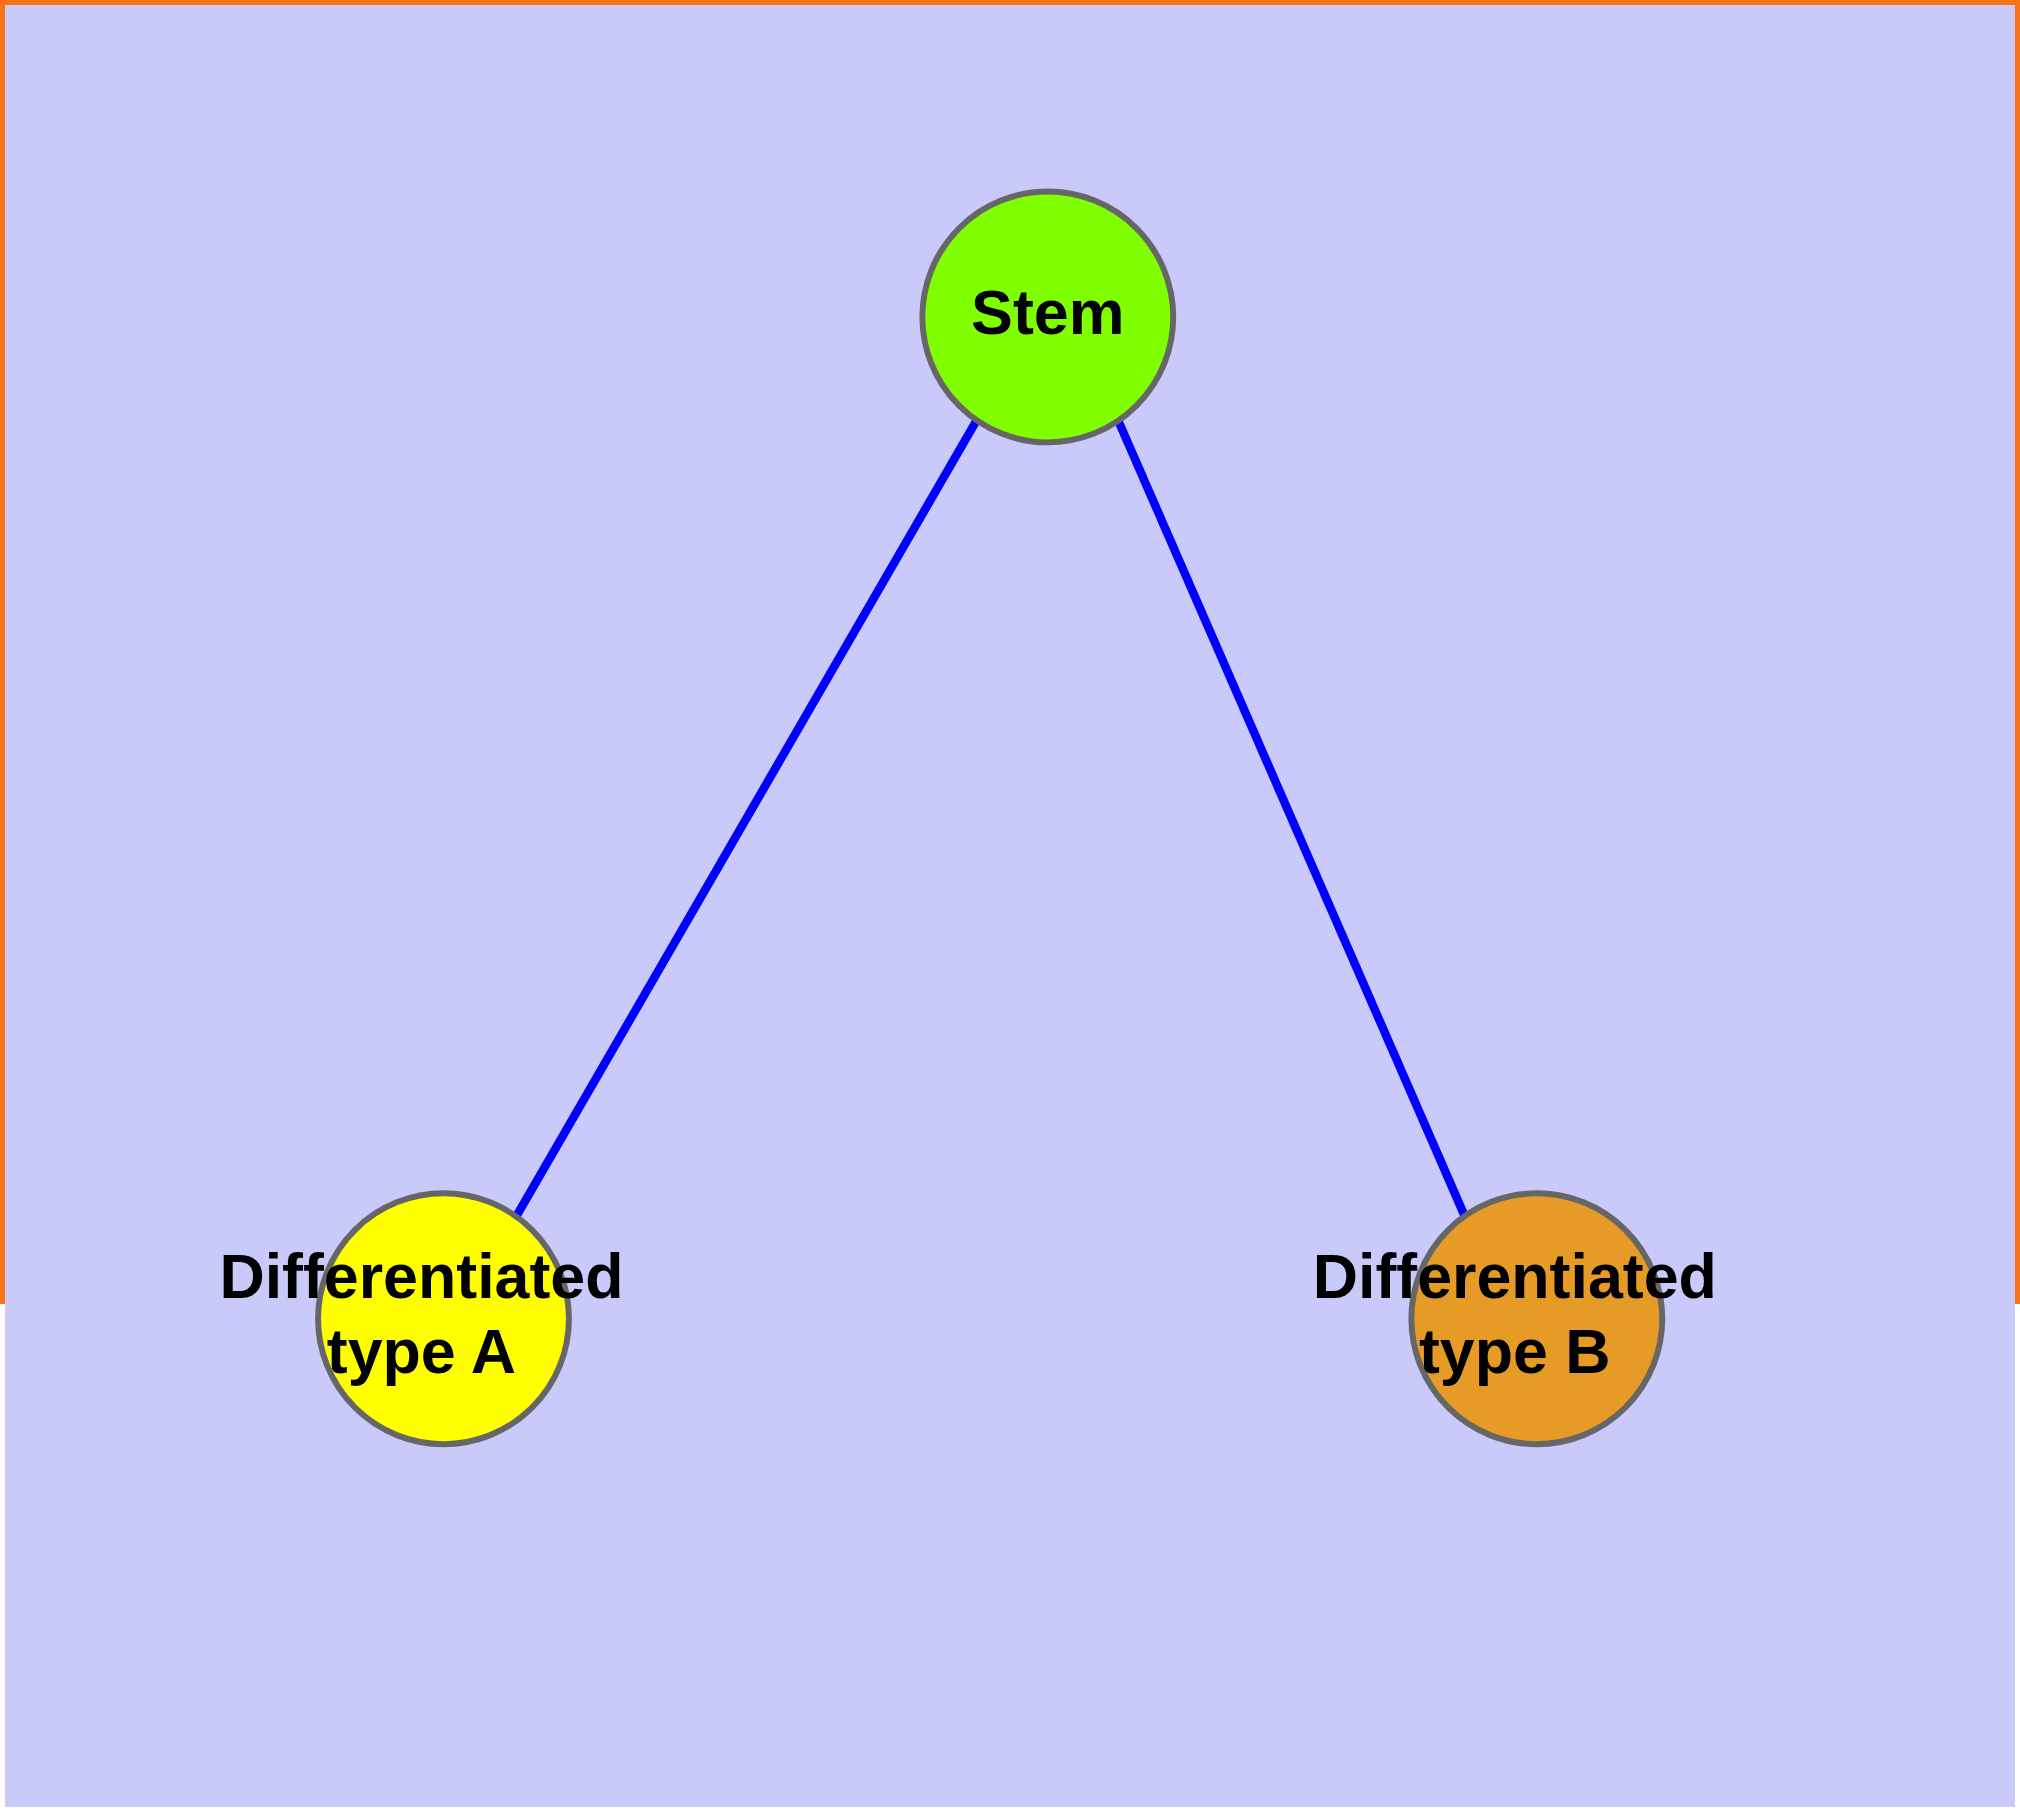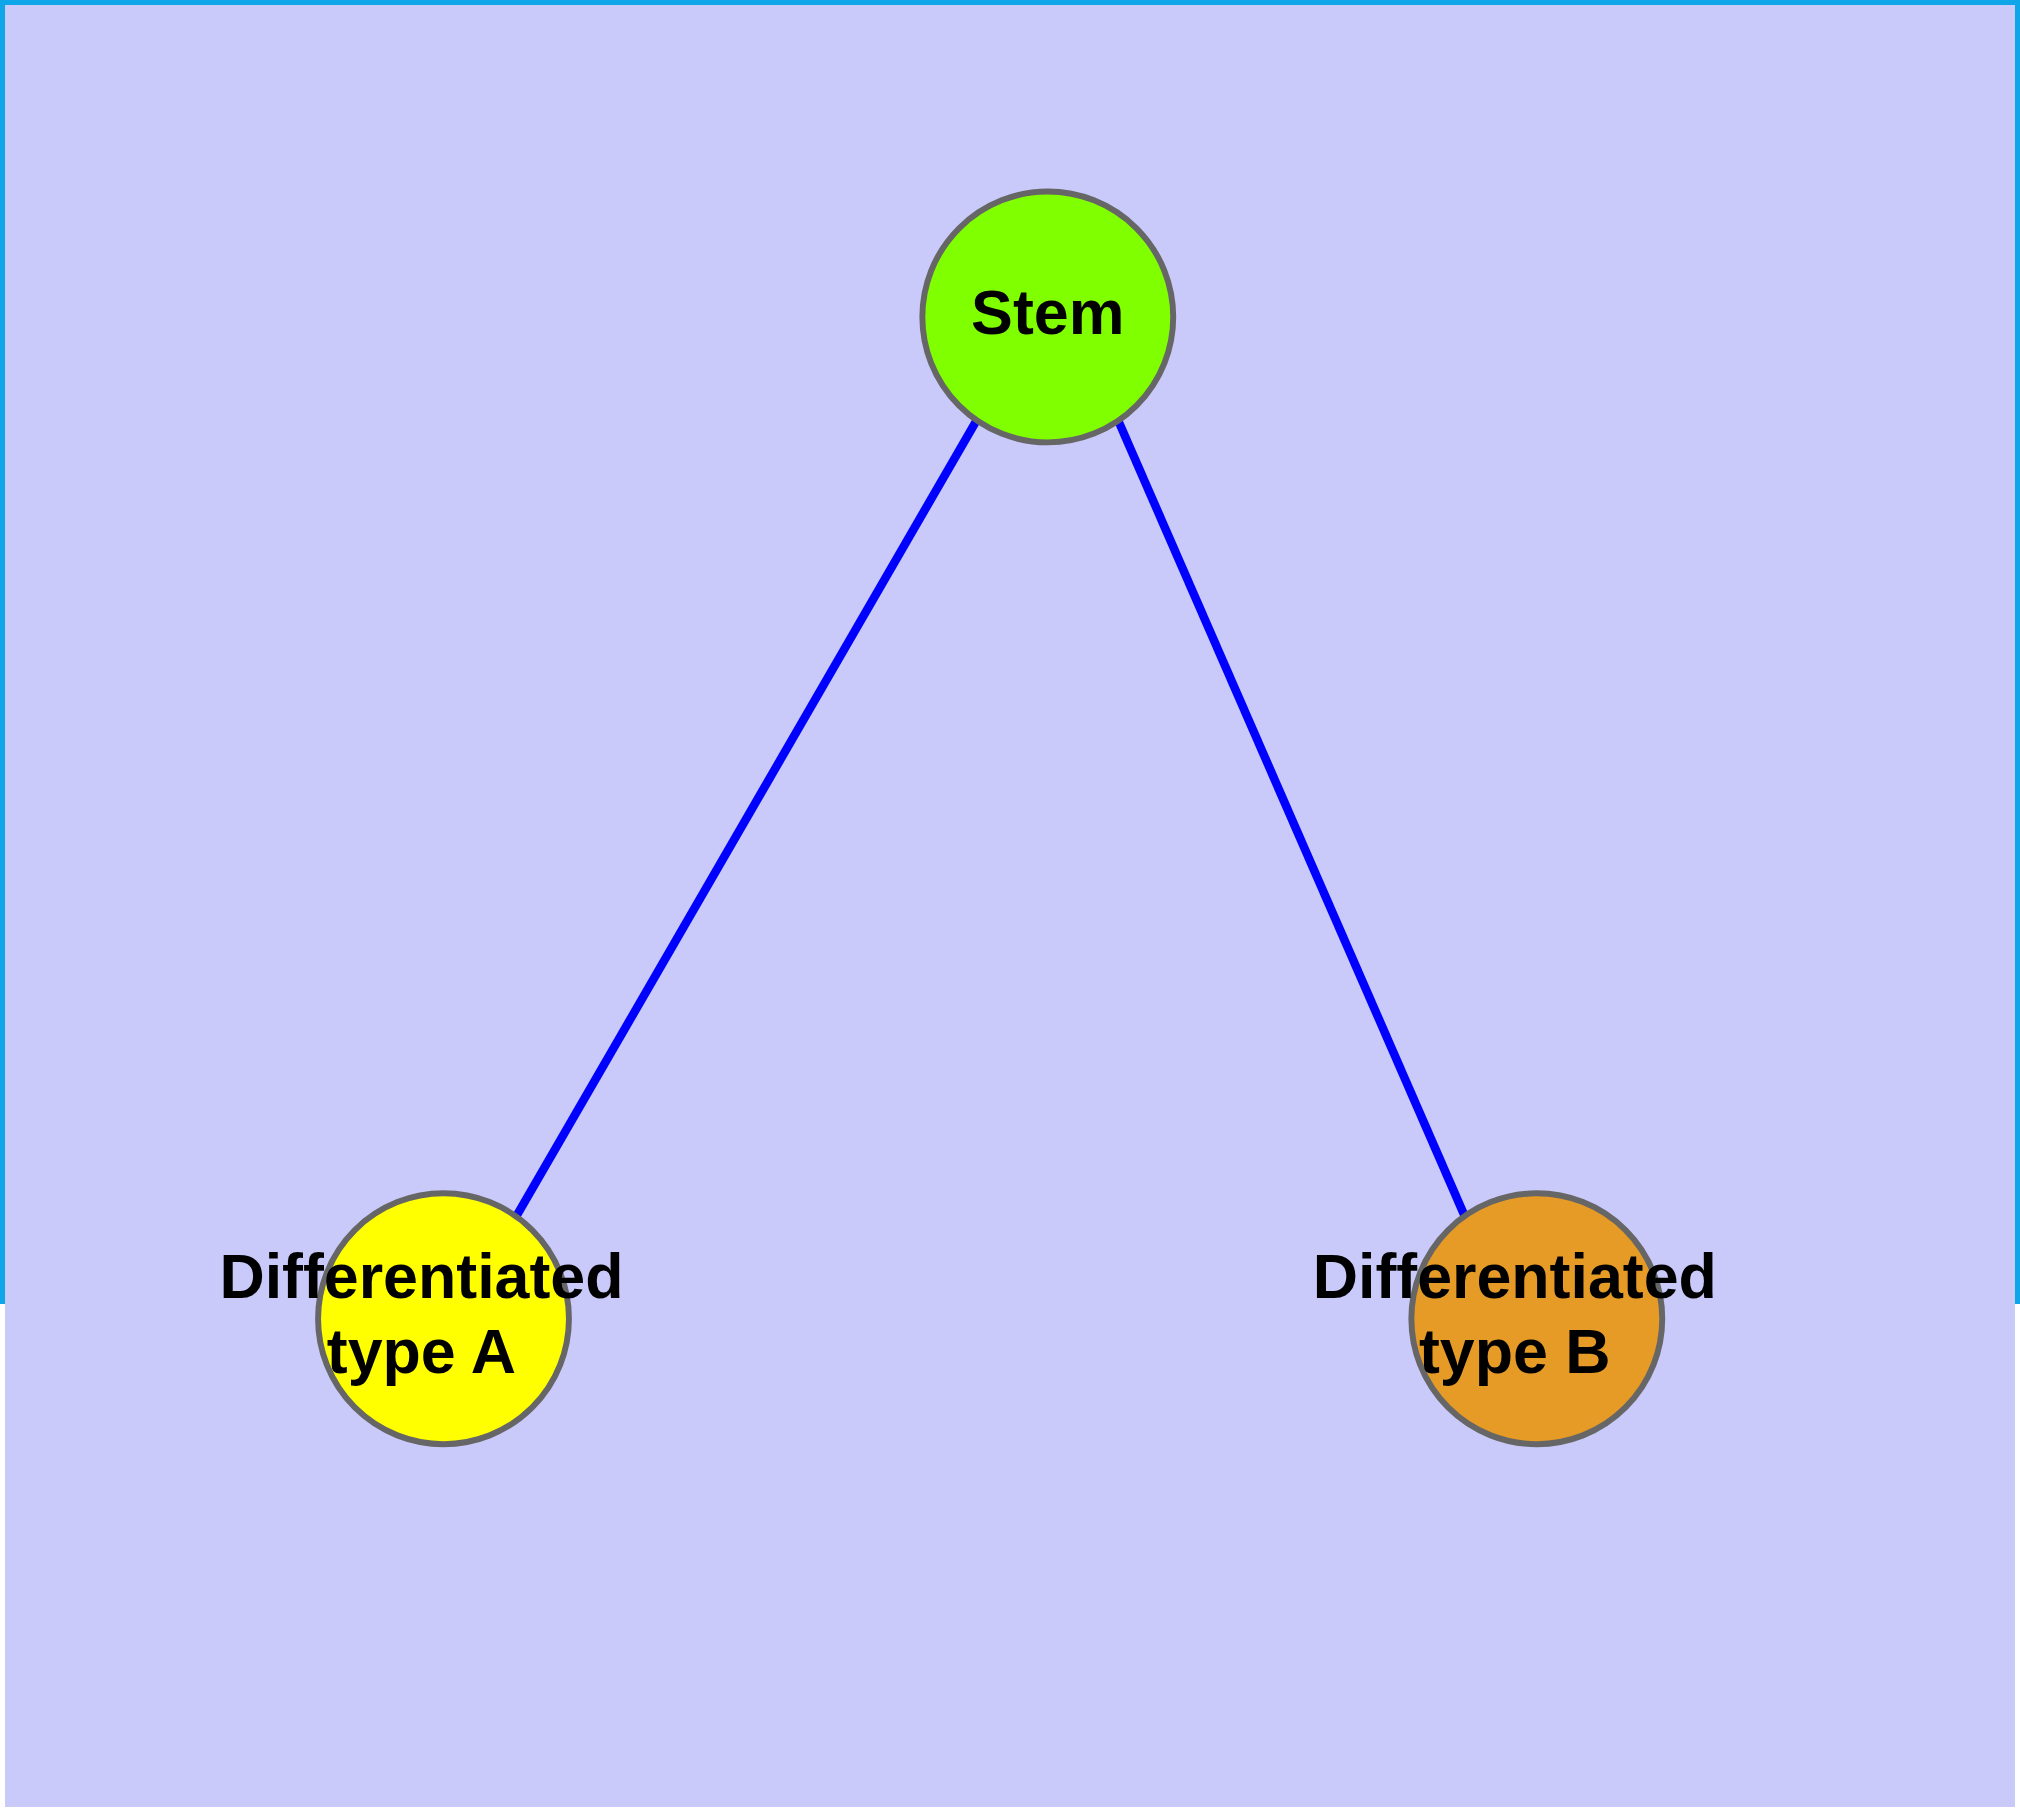--- a/index.html
+++ b/index.html
@@ -11,21 +11,21 @@
   body {
     width: 2021px;
     height: 1812px;
     overflow: hidden;
     font-family: "Liberation Sans", sans-serif;
   }
   #canvas {
     position: relative;
     width: 2021px;
     height: 1304px;
-    background: #0ea5e9;
+    background: #f97316;
   }
   #plot-area {
     position: absolute;
     left: 5.1px;
     top: 5.1px;
     width: 2010px;
     height: 1802px;
     background: #c9c9fa;
     overflow: hidden;
   }

